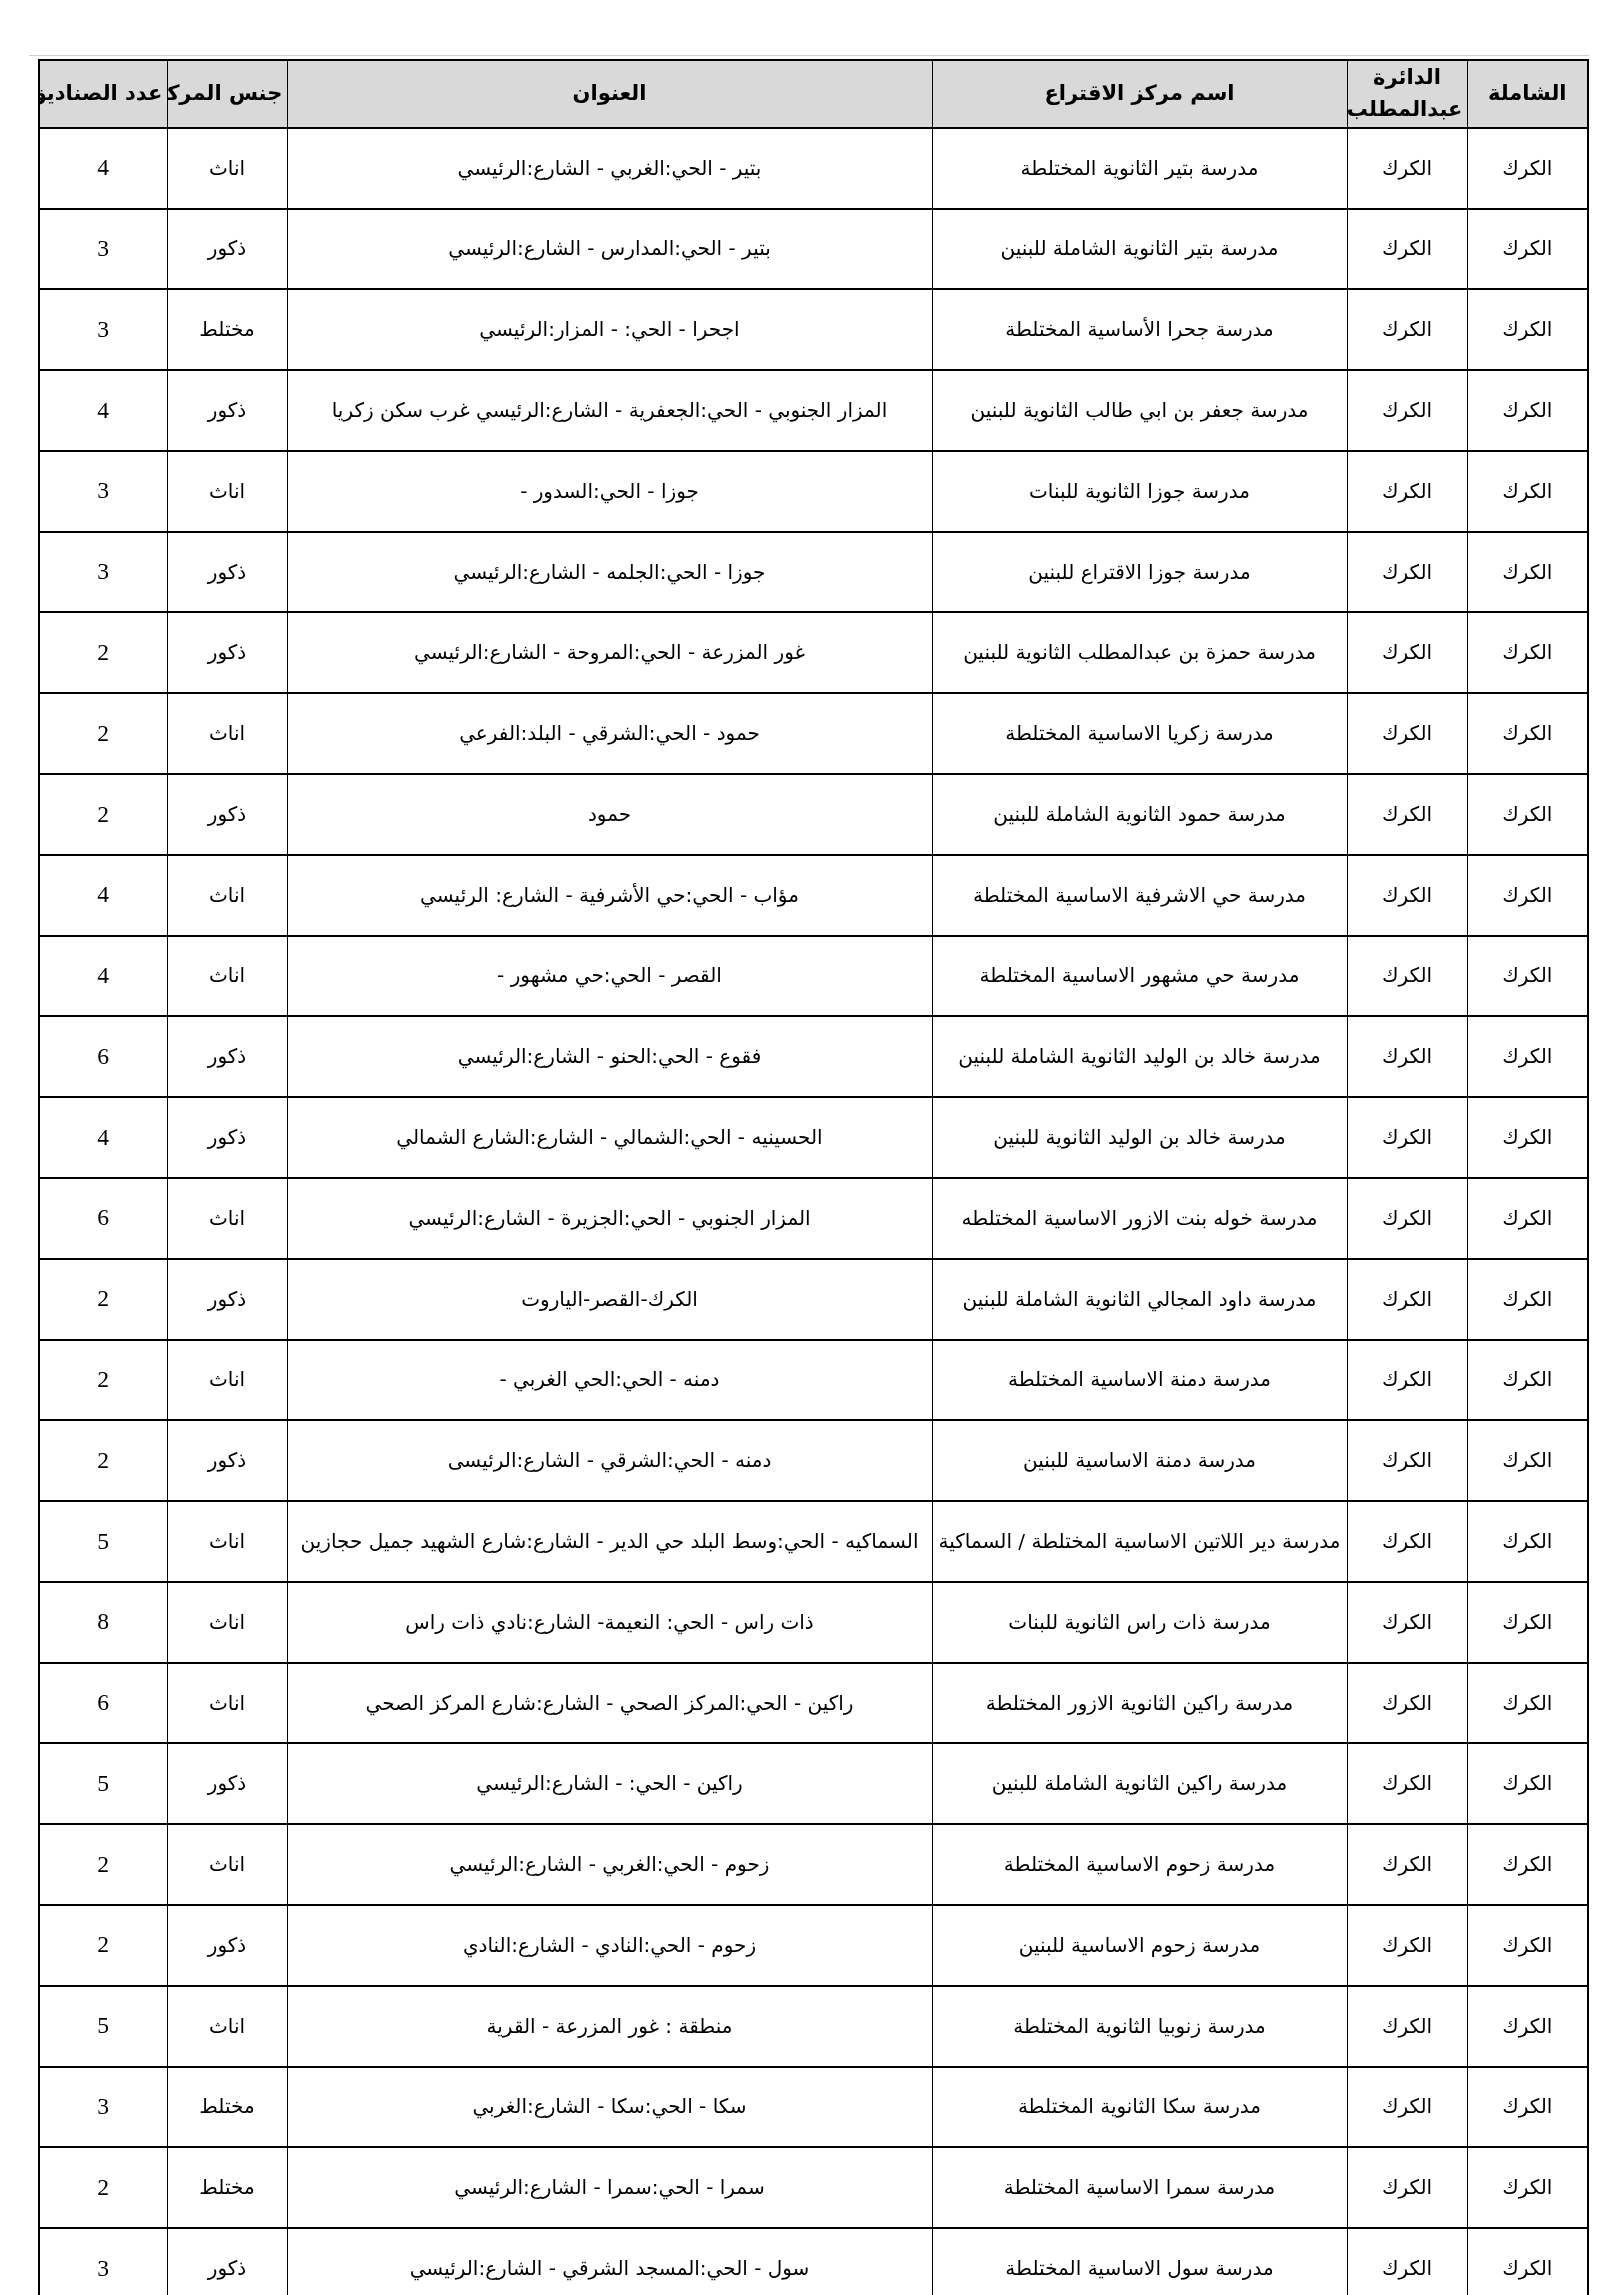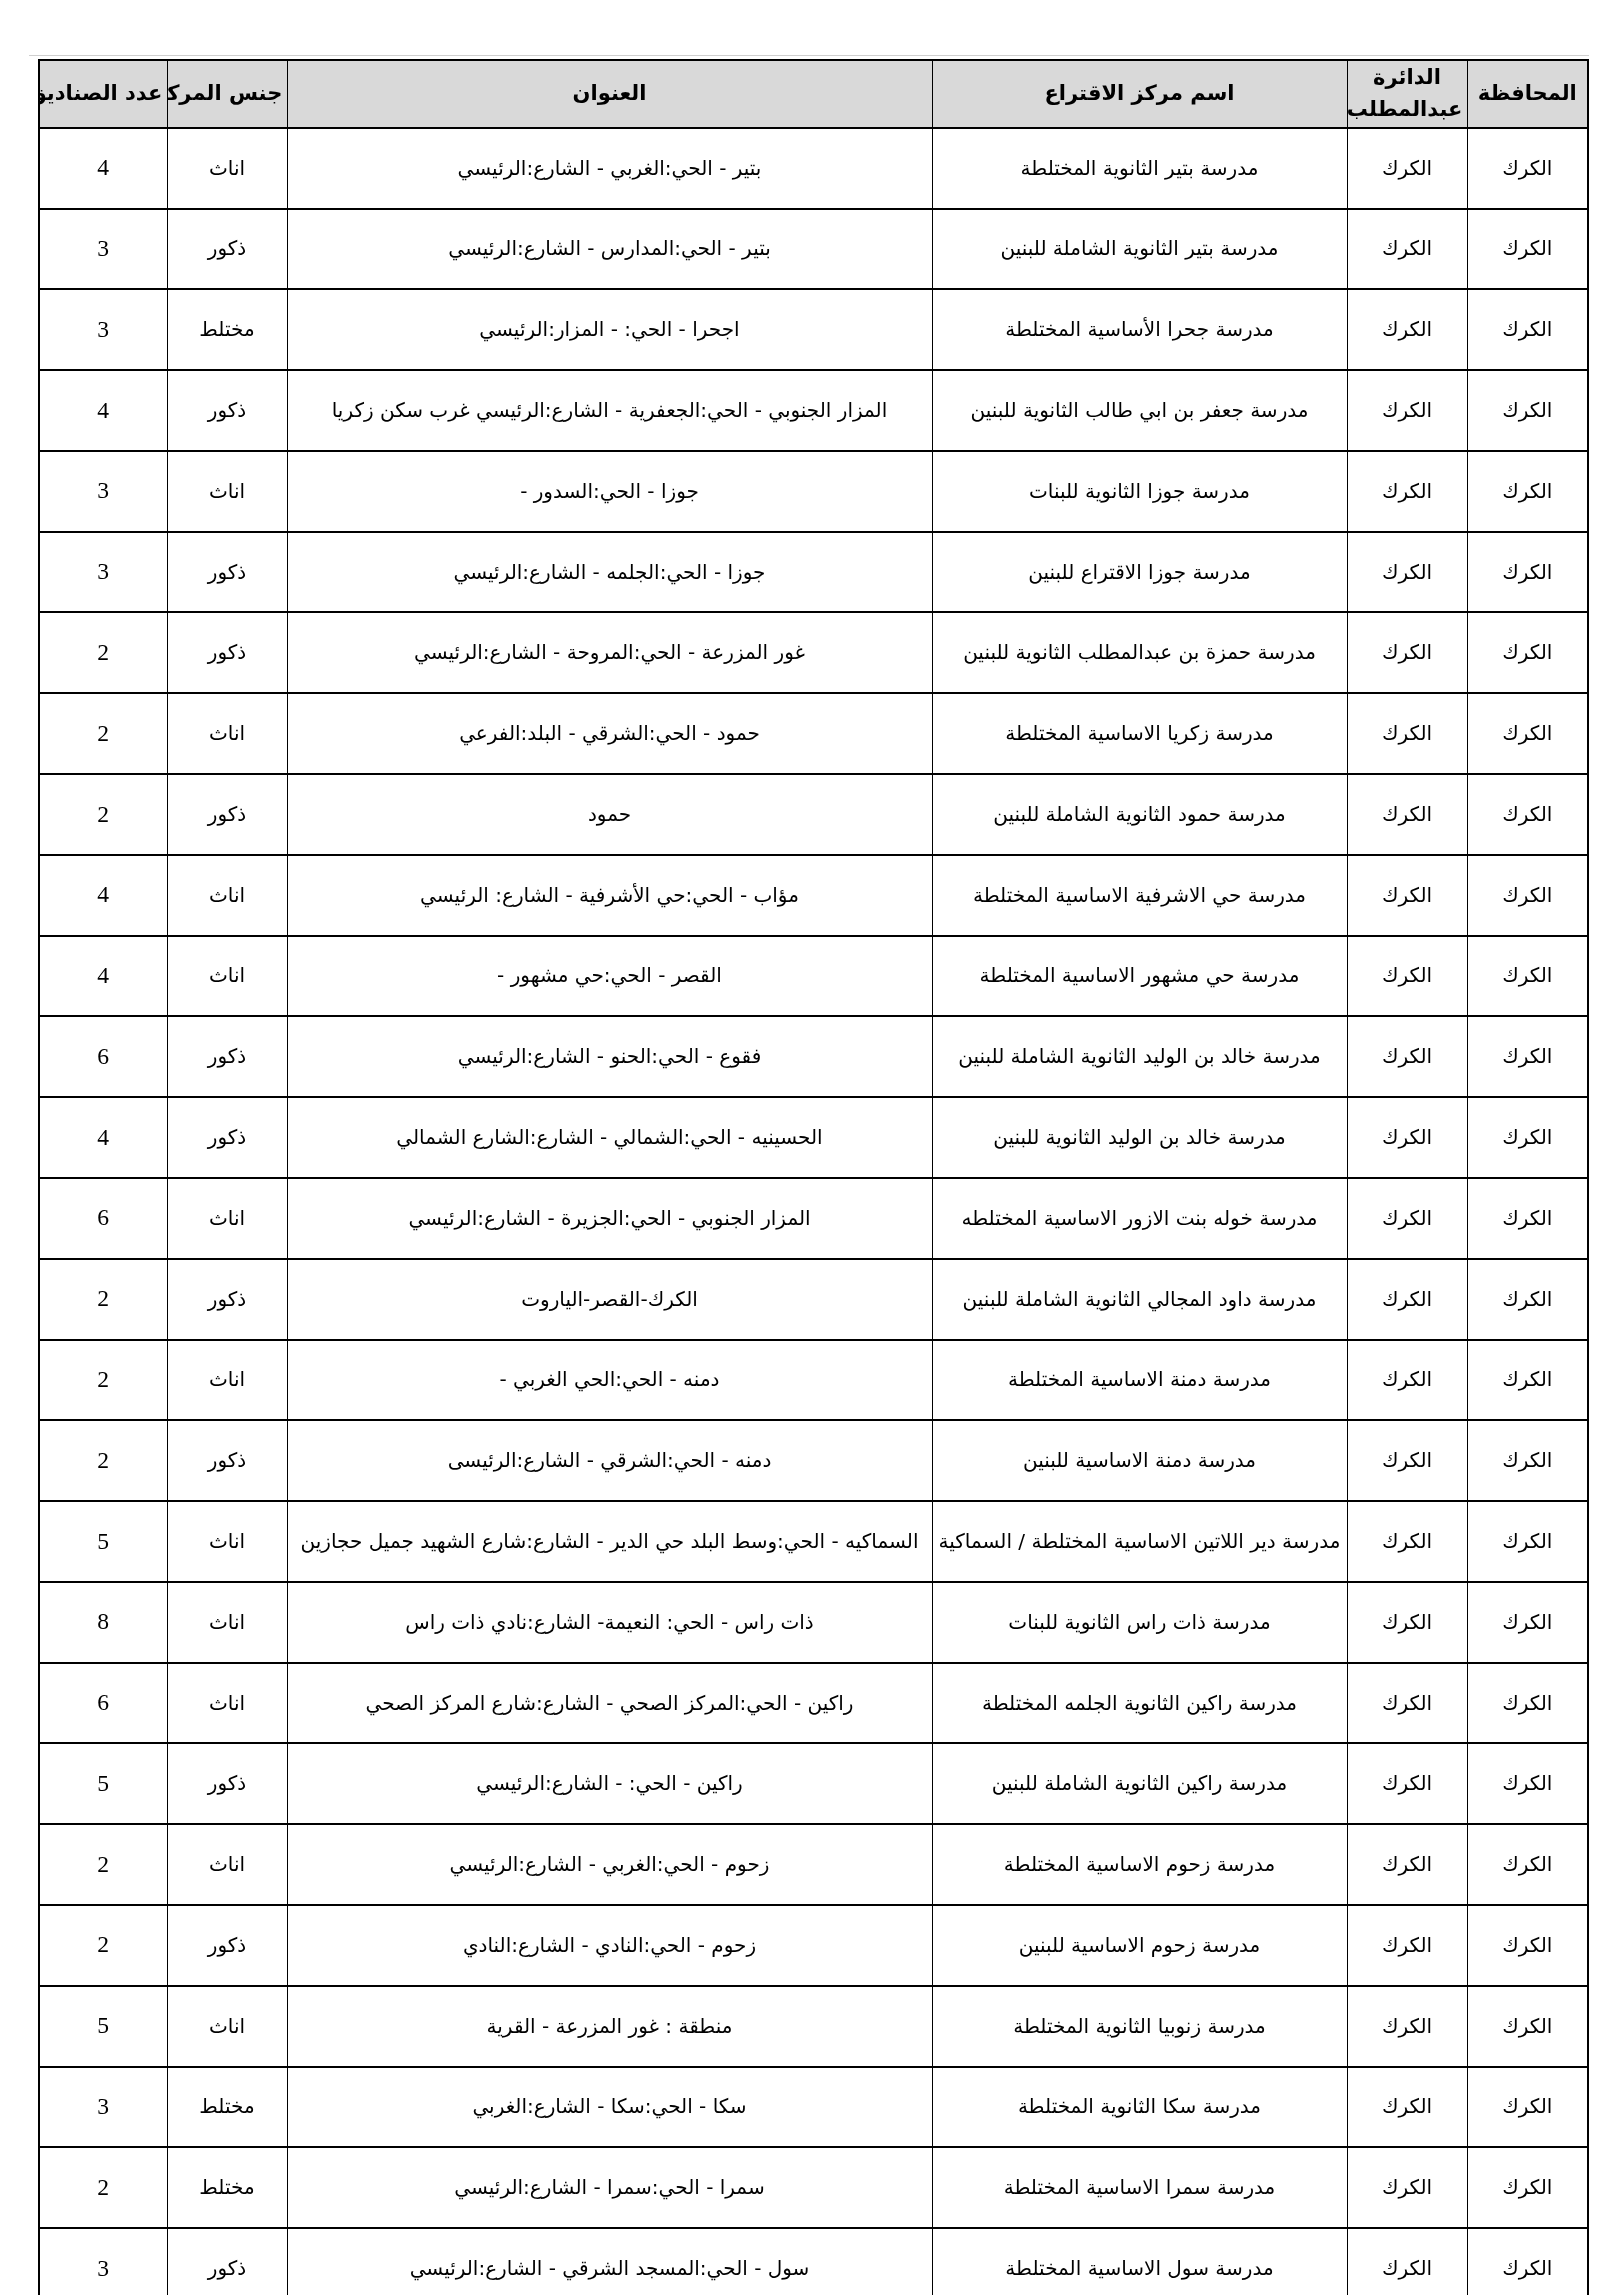--- a/index.html
+++ b/index.html
@@ -84,21 +84,21 @@
     <colgroup>
       <col style="width:121px">
       <col style="width:120px">
       <col style="width:415px">
       <col style="width:645px">
       <col style="width:120px">
       <col style="width:128px">
     </colgroup>
     <thead>
       <tr>
-        <th class="col-governorate">المحافظة</th>
+        <th class="col-governorate">الشاملة</th>
         <th class="col-district">الدائرة عبدالمطلب</th>
         <th class="col-center">اسم مركز الاقتراع</th>
         <th class="col-address">العنوان</th>
         <th class="col-gender">جنس المركز</th>
         <th class="col-boxes">عدد الصناديق</th>
       </tr>
     </thead>
     <tbody>
     <tr>
       <td class="cell-governorate">الكرك</td>
@@ -267,21 +267,21 @@
       <td class="cell-district">الكرك</td>
       <td class="cell-center">مدرسة ذات راس الثانوية للبنات</td>
       <td class="cell-address">ذات راس - الحي:  النعيمة- الشارع:نادي ذات راس</td>
       <td class="cell-gender">اناث</td>
       <td class="cell-boxes">8</td>
     </tr>
 
     <tr>
       <td class="cell-governorate">الكرك</td>
       <td class="cell-district">الكرك</td>
-      <td class="cell-center">مدرسة راكين الثانوية الجلمه المختلطة</td>
+      <td class="cell-center">مدرسة راكين الثانوية الازور المختلطة</td>
       <td class="cell-address">راكين - الحي:المركز الصحي - الشارع:شارع المركز الصحي</td>
       <td class="cell-gender">اناث</td>
       <td class="cell-boxes">6</td>
     </tr>
 
     <tr>
       <td class="cell-governorate">الكرك</td>
       <td class="cell-district">الكرك</td>
       <td class="cell-center">مدرسة راكين الثانوية الشاملة للبنين</td>
       <td class="cell-address">راكين - الحي: - الشارع:الرئيسي</td>

